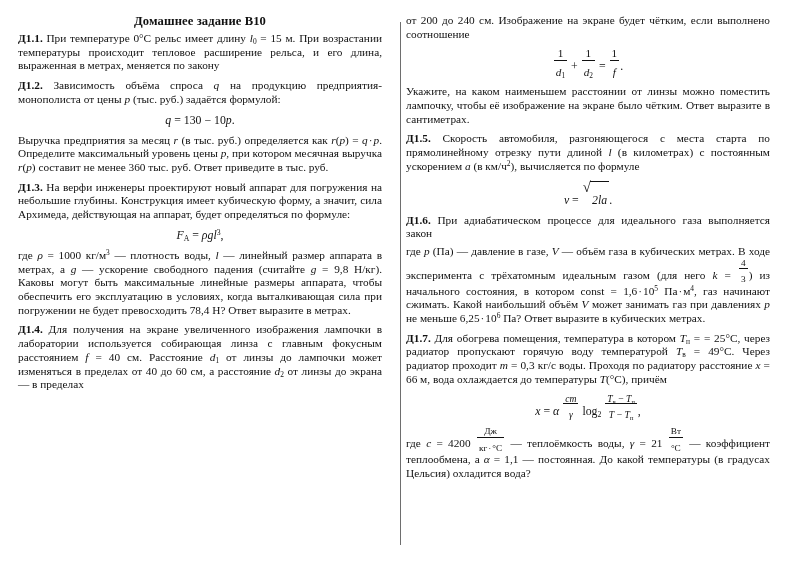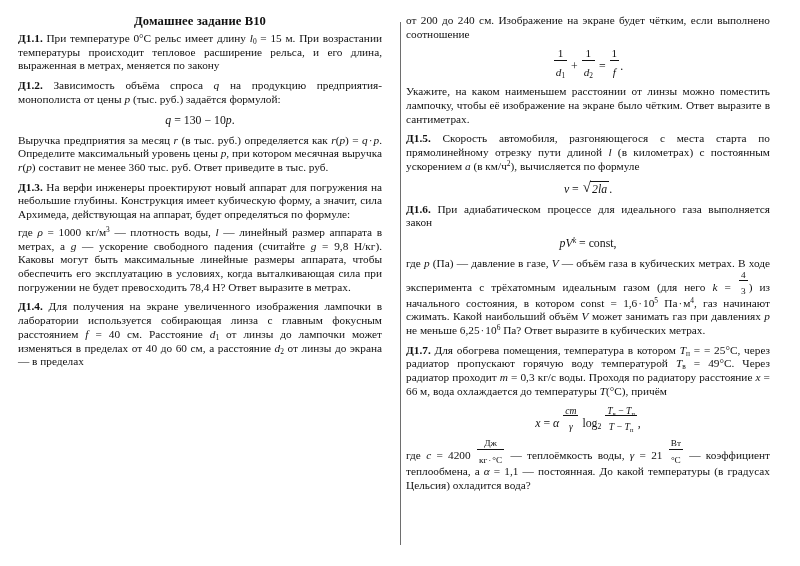--- a/index.html
+++ b/index.html
@@ -107,21 +107,21 @@
   
   .sqrt {
     display: inline-block;
     position: relative;
     padding-left: 0.62em;
     margin-left: 1px;
   }
   .sqrt > .radicand {
     display: inline-block;
     border-top: 1px solid #111;
-    padding: 1px 2px 0 2px;
+    padding: 12px 2px 0 2px;
   }
   .sqrt > .sign {
     position: absolute;
     left: 0;
     top: -0.06em;
     font-size: 1.25em;
     line-height: 1;
   }
 
   .dot { padding: 0 1px; }
@@ -142,20 +142,21 @@
 
 
     <p class="para gap"><span class="pnum">Д1.2.</span> Зависимость объёма спроса <i>q</i> на продукцию предприятия-монополиста от цены <i>p</i> (тыс. руб.) задаётся формулой:</p>
 
     <div class="formula"><i>q</i> = 130 − 10<i>p</i>.</div>
 
     <p class="para">Выручка предприятия за месяц <i>r</i> (в тыс. руб.) определяется как <i>r</i>(<i>p</i>) = <i>q</i><span class="dot">·</span><i>p</i>. Определите максимальный уровень цены <i>p</i>, при котором месячная выручка <i>r</i>(<i>p</i>) составит не менее 360 тыс. руб. Ответ приведите в тыс. руб.</p>
 
     <p class="para gap"><span class="pnum">Д1.3.</span> На верфи инженеры проектируют новый аппарат для погружения на небольшие глубины. Конструкция имеет кубическую форму, а значит, сила Архимеда, действующая на аппарат, будет определяться по формуле:</p>
 
+    <div class="formula"><i>F</i><sub>A</sub> = <i>ρgl</i><sup>3</sup>,</div>
 
     <p class="para">где <i>ρ</i> = 1000 кг/м<sup>3</sup> — плотность воды, <i>l</i> — линейный размер аппарата в метрах, а <i>g</i> — ускорение свободного падения (считайте <i>g</i> = 9,8 Н/кг). Каковы могут быть максимальные линейные размеры аппарата, чтобы обеспечить его эксплуатацию в условиях, когда выталкивающая сила при погружении не будет превосходить 78,4 Н? Ответ выразите в метрах.</p>
 
     <p class="para gap"><span class="pnum">Д1.4.</span> Для получения на экране увеличенного изображения лампочки в лаборатории используется собирающая линза с главным фокусным расстоянием <i>f</i> = 40 см. Расстояние <i>d</i><sub>1</sub> от линзы до лампочки может изменяться в пределах от 40 до 60 см, а расстояние <i>d</i><sub>2</sub> от линзы до экрана — в пределах</p>
 
   </div>
 
   <div class="col col-right">
 
     <p class="para">от 200 до 240 см. Изображение на экране будет чётким, если выполнено соотношение</p>
@@ -164,21 +165,20 @@
 
     <p class="para">Укажите, на каком наименьшем расстоянии от линзы можно поместить лампочку, чтобы её изображение на экране было чётким. Ответ выразите в сантиметрах.</p>
 
     <p class="para gap"><span class="pnum">Д1.5.</span> Скорость автомобиля, разгоняющегося с места старта по прямолинейному отрезку пути длиной <i>l</i> (в километрах) с постоянным ускорением <i>a</i> (в км/ч<sup>2</sup>), вычисляется по формуле</p>
 
     <div class="formula"><i>v</i> = <span class="sqrt"><span class="sign">√</span><span class="radicand"><i>2la</i></span></span>.</div>
 
 
     <p class="para gap"><span class="pnum">Д1.6.</span> При адиабатическом процессе для идеального газа выполняется закон</p>
 
-    <div class="formula"><i>pV</i><sup><i>k</i></sup> = const,</div>
 
     <p class="para">где <i>p</i> (Па) — давление в газе, <i>V</i> — объём газа в кубических метрах. В ходе эксперимента с трёхатомным идеальным газом (для него <i>k</i> = <span class="frac small"><span class="num">4</span><span class="den">3</span></span>) из начального состояния, в котором const = 1,6<span class="dot">·</span>10<sup>5</sup> Па<span class="dot">·</span>м<sup>4</sup>, газ начинают сжимать. Какой наибольший объём <i>V</i> может занимать газ при давлениях <i>p</i> не меньше 6,25<span class="dot">·</span>10<sup>6</sup> Па? Ответ выразите в кубических метрах.</p>
 
     <p class="para gap"><span class="pnum">Д1.7.</span> Для обогрева помещения, температура в котором <i>T</i><sub>п</sub> = = 25°C, через радиатор пропускают горячую воду температурой <i>T</i><sub>в</sub> = 49°C. Через радиатор проходит <i>m</i> = 0,3 кг/с воды. Проходя по радиатору расстояние <i>x</i> = 66 м, вода охлаждается до температуры <i>T</i>(°C), причём</p>
 
     <div class="formula"><i>x</i> = <i>α</i> <span class="frac small"><span class="num"><i>cm</i></span><span class="den"><i>γ</i></span></span> log<sub>2</sub> <span class="frac small"><span class="num"><i>T</i><sub>в</sub> − <i>T</i><sub>п</sub></span><span class="den"><i>T</i> − <i>T</i><sub>п</sub></span></span>,</div>
 
     <p class="para">где <i>c</i> = 4200 <span class="frac small"><span class="num">Дж</span><span class="den">кг<span class="dot">·</span>°C</span></span> — теплоёмкость воды, <i>γ</i> = 21 <span class="frac small"><span class="num">Вт</span><span class="den">°C</span></span> — коэффициент теплообмена, а <i>α</i> = 1,1 — постоянная. До какой температуры (в градусах Цельсия) охладится вода?</p>
 
   </div>

